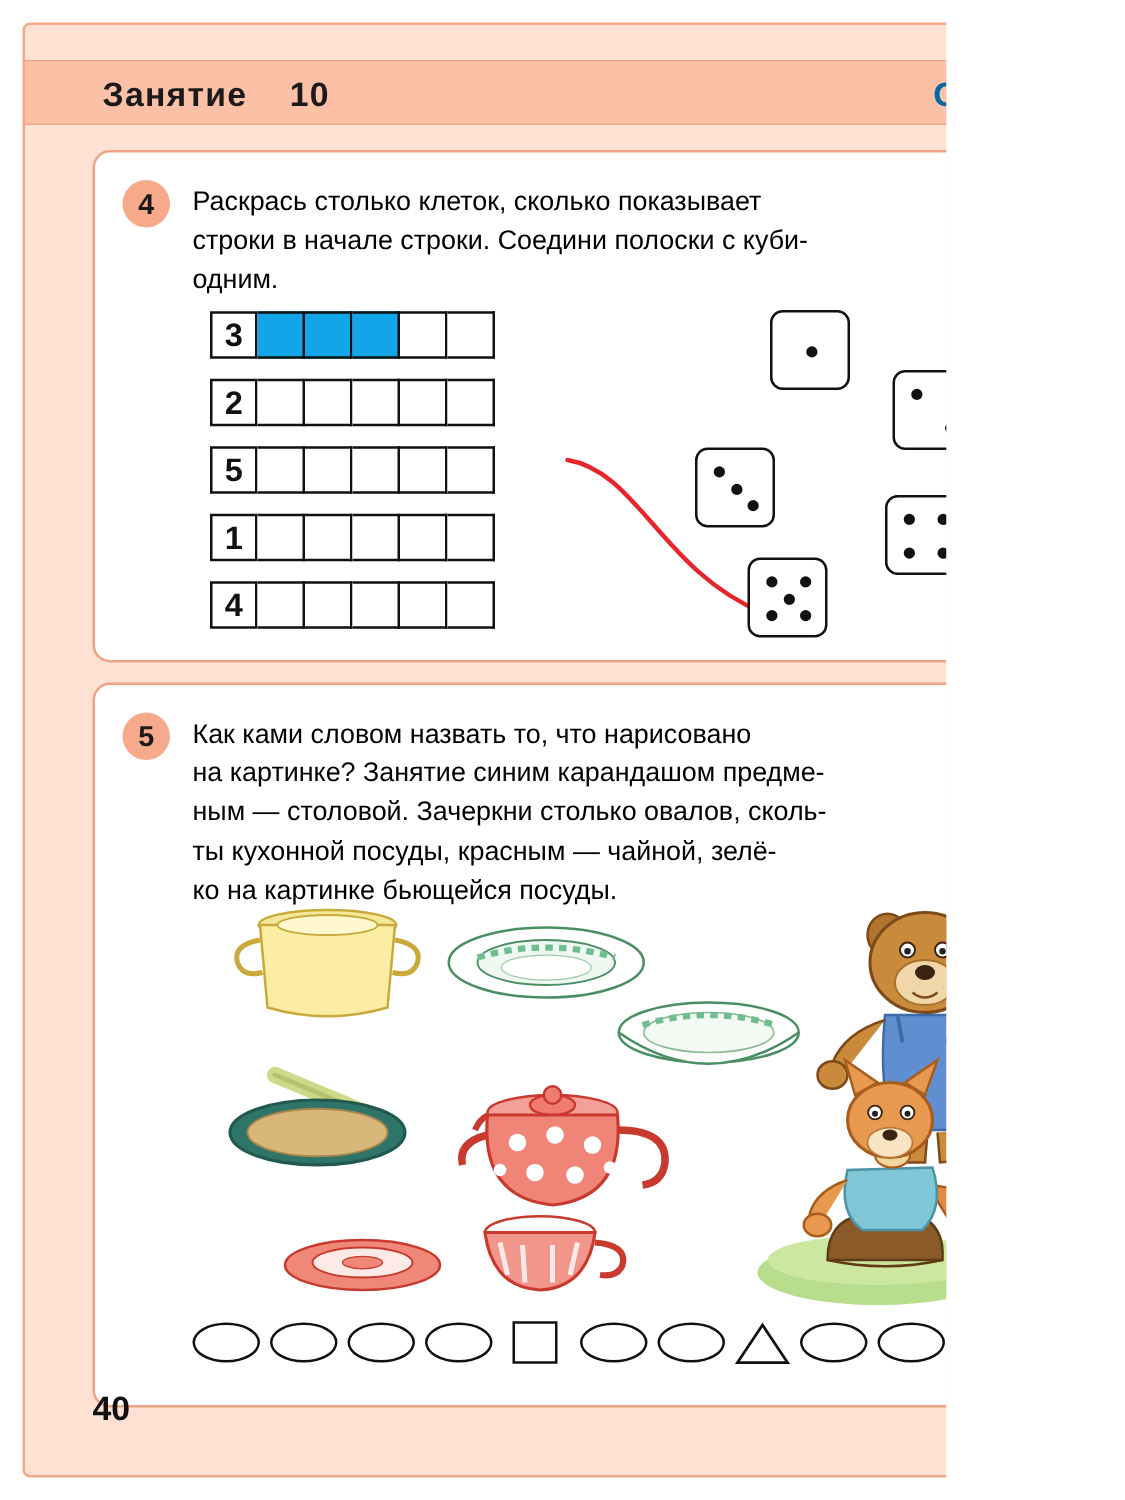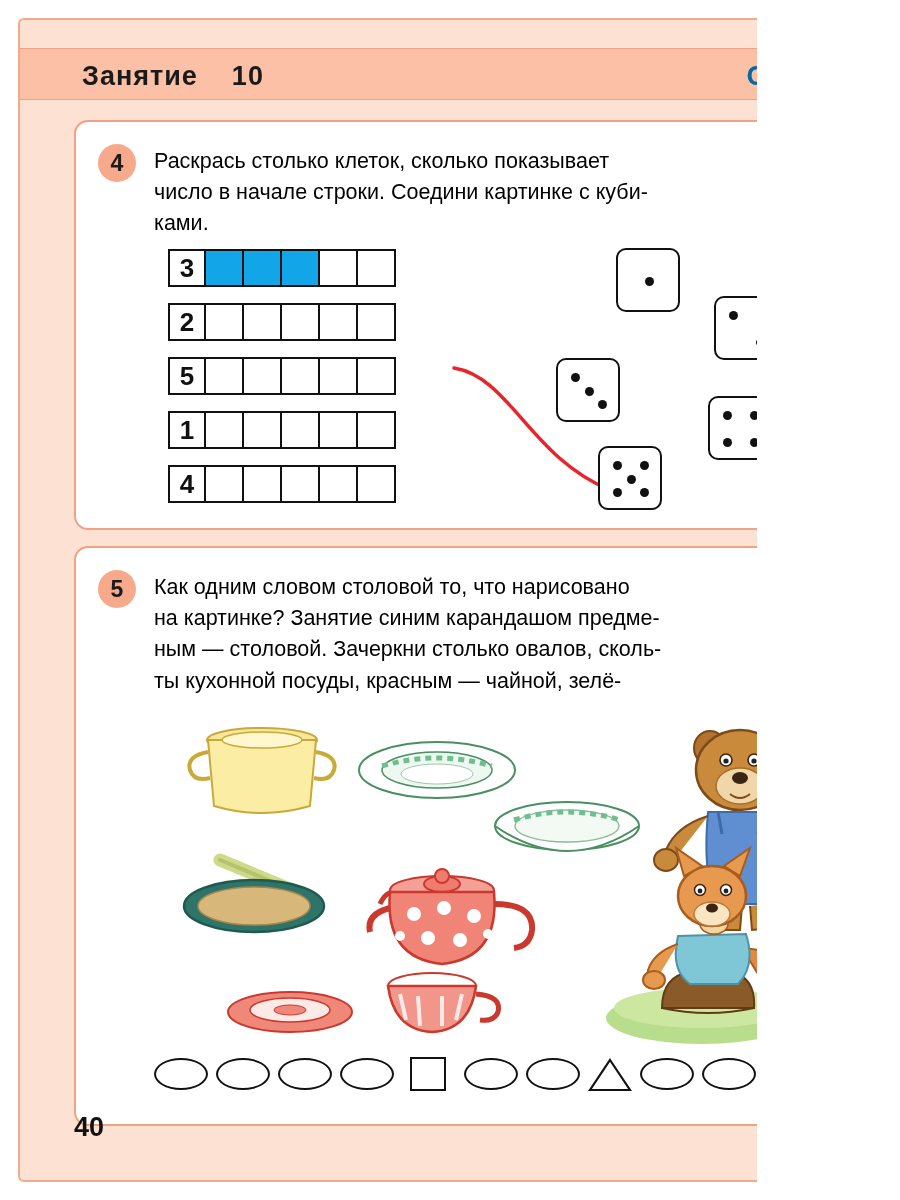--- a/index.html
+++ b/index.html
@@ -214,22 +214,22 @@
       </div>
       <div class="header-topic">Овал</div>
     </div>
 
     <div class="card" id="card4">
 
       <div class="num-badge" style="left:22px; top:22px;">4</div>
 
       <div class="task-text" style="left:78px; top:24px; width:640px;">
         <div style="display:flex; justify-content:space-between;">Раскрась столько клеток, сколько показывает</div>
-        <div style="display:flex; justify-content:space-between;">число в начале строки. Соедини картинке с куби-</div>
-        <div>ками.</div>
+        <div style="display:flex; justify-content:space-between;">строки в начале строки. Соедини полоски с куби-</div>
+        <div>одним.</div>
       </div>
 
       <div class="strip" style="left:92px; top:127px;">
         <div class="strip-num">3</div>
         <div class="cell filled"></div>
         <div class="cell filled"></div>
         <div class="cell filled"></div>
         <div class="cell"></div>
         <div class="cell"></div>
       </div>
@@ -303,24 +303,25 @@
         <span class="pip" style="left:13px; top:40px;"></span>
         <span class="pip" style="left:40px; top:40px;"></span>
       </div>
     </div>
 
     <div class="card" id="card5">
 
       <div class="num-badge" style="left:22px; top:22px;">5</div>
 
       <div class="task-text" style="left:78px; top:24px; width:648px;">
-        <div>Как одним словом столовой то, что нарисовано</div>
+        <div>Как ками словом назвать то, что нарисовано</div>
         <div>на картинке? Занятие синим карандашом предме-</div>
         <div>ным — столовой. Зачеркни столько овалов, сколь-</div>
         <div>ты кухонной посуды, красным — чайной, зелё-</div>
+        <div>ко на картинке бьющейся посуды.</div>
       </div>
 
       <div class="picture">
         <svg width="660" height="340" viewBox="0 0 660 340">
 
           <g>
             <ellipse cx="120" cy="32" rx="55" ry="12" fill="#f7e79a" stroke="#c9a93a" stroke-width="2"></ellipse>
             <path d="M 66 32 L 72 98 Q 120 112 168 98 L 174 32 Z" fill="#fbeea4" stroke="#c9a93a" stroke-width="2"></path>
             <path d="M 66 44 Q 44 48 48 62 Q 52 74 68 70" fill="none" stroke="#c9a93a" stroke-width="4"></path>
             <path d="M 174 44 Q 196 48 192 62 Q 188 74 172 70" fill="none" stroke="#c9a93a" stroke-width="4"></path>

